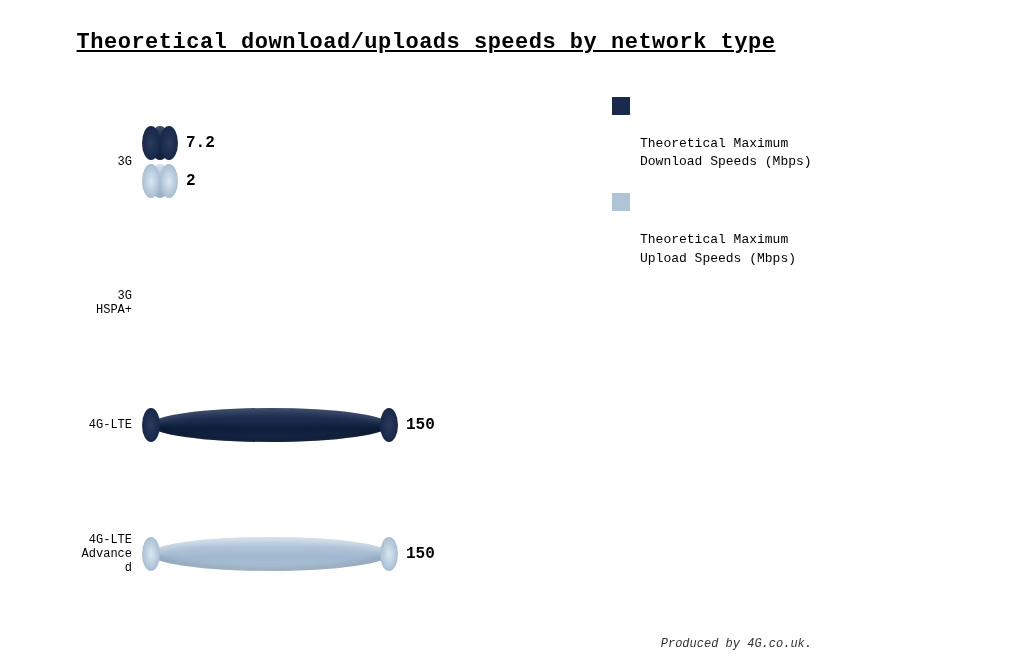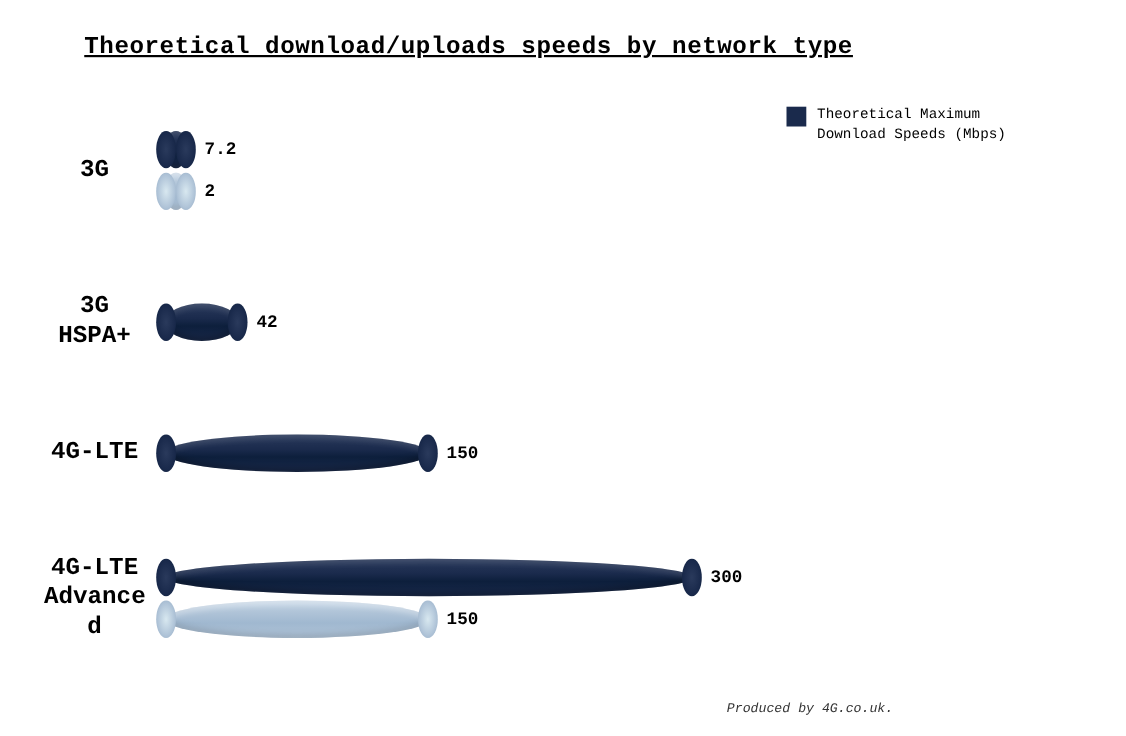--- a/index.html
+++ b/index.html
@@ -42,24 +42,24 @@
       display: flex;
       flex-direction: column;
       flex: 1;
       justify-content: space-around;
       padding-right: 20px;
     }
 
     .row-label {
       width: 110px;
       min-width: 110px;
-      font-size: 22px;
-      font-weight: bold;
-      font-family: 'Courier New', Courier, monospace;
-      text-align: center;
+      font-size: 12px;
+      font-weight: normal;
+      font-family: 'Courier New', Courier, monospace;
+      text-align: right;
       padding-right: 18px;
       line-height: 1.2;
     }
 
     .bars-group {
       display: flex;
       flex-direction: column;
       gap: 4px;
       flex: 1;
       position: relative;
@@ -167,20 +167,21 @@
     }
 
     .legend-swatch.light {
       background: #b0c4d8;
     }
 
     .legend-text {
       font-size: 13px;
       font-family: 'Courier New', Courier, monospace;
       line-height: 1.4;
+      margin-top: 40px;
     }
 
     .produced-by {
       position: absolute;
       bottom: 18px;
       right: 40px;
       font-size: 12px;
       font-family: 'Courier New', Courier, monospace;
       font-style: italic;
       color: #333;
@@ -208,58 +209,54 @@
                 <div class="bar-cylinder light" style="width: 16px;"></div>
                 <span class="bar-value">2</span>
               </div>
             </div>
           </div>
         </div>
         <div style="display: flex; flex-direction: column; margin-bottom: 8px;">
           <div style="display: flex; align-items: center;">
             <div class="row-label">3G<br>HSPA+</div>
             <div class="bars-group">
-              <div class="bar-wrapper">
-                <div class="bar-cylinder dark" style="width: 67.2px;"></div>
-                <span class="bar-value">42</span>
-              </div>
             </div>
           </div>
         </div>
         <div style="display: flex; flex-direction: column; margin-bottom: 8px;">
           <div style="display: flex; align-items: center;">
             <div class="row-label">4G-LTE</div>
             <div class="bars-group">
               <div class="bar-wrapper">
                 <div class="bar-cylinder dark" style="width: 240px;"></div>
                 <span class="bar-value">150</span>
               </div>
             </div>
           </div>
         </div>
         <div style="display: flex; flex-direction: column; margin-bottom: 8px;">
           <div style="display: flex; align-items: center;">
             <div class="row-label">4G-LTE<br>Advance<br>d</div>
             <div class="bars-group">
-              <div class="bar-wrapper">
-                <div class="bar-cylinder dark" style="width: 480px;"></div>
-                <span class="bar-value">300</span>
-              </div>
               <div class="bar-wrapper">
                 <div class="bar-cylinder light" style="width: 240px;"></div>
                 <span class="bar-value">150</span>
               </div>
             </div>
           </div>
         </div>
       </div>
 
     <div class="chart-legend" id="legend-container">
 
     <div class="legend-item">
           <div class="legend-swatch dark"></div>
           <div class="legend-text">Theoretical Maximum Download Speeds (Mbps)</div>
         </div>
+        <div class="legend-item">
+          <div class="legend-swatch light"></div>
+          <div class="legend-text">Theoretical Maximum Upload Speeds (Mbps)</div>
+        </div>
       </div>
   </div>
 
   <div class="produced-by">Produced by 4G.co.uk.</div>
 </div>
 
 </body></html>

